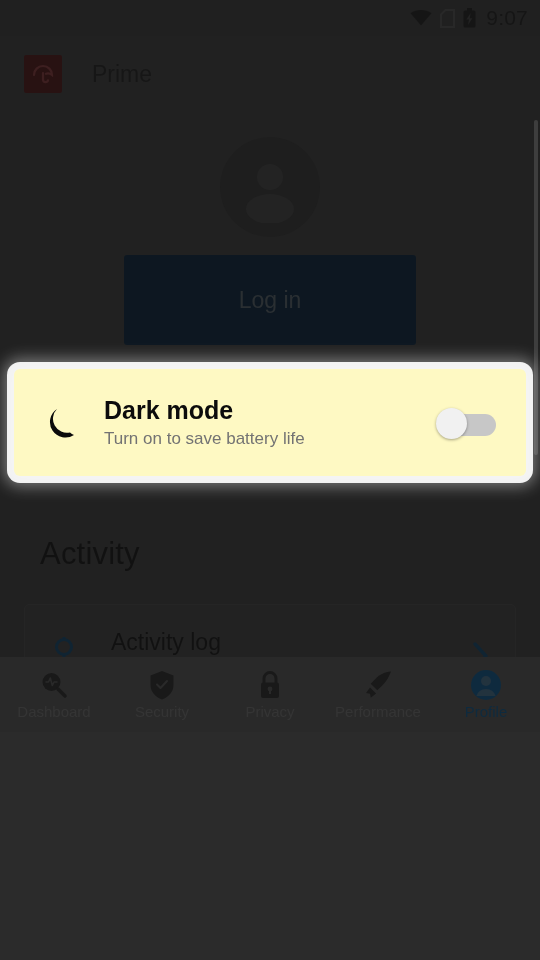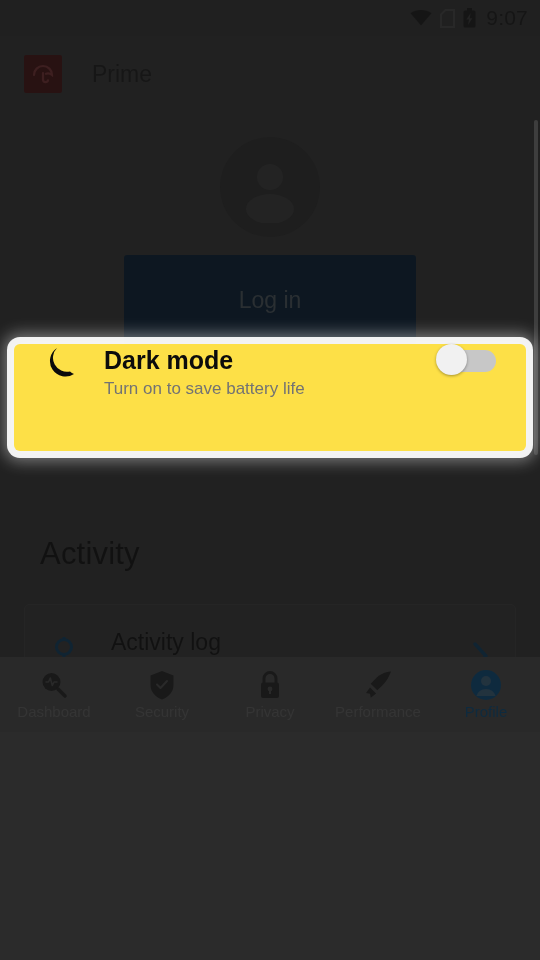--- a/index.html
+++ b/index.html
@@ -124,27 +124,27 @@
     right: 2px; top: 120px;
     width: 4px; height: 335px;
     background: #8e8e8e;
     border-radius: 2px;
     opacity: .85;
   }
 
   
   #spotlight {
     position: absolute;
-    left: 14px; top: 344px;
+    left: 14px; top: 369px;
     width: 512px; height: 107px;
-    background: #fde047;
+    background: #fef9c3;
     border-radius: 6px;
     box-shadow: 0 0 0 7px rgba(255,255,255,.92),
                 0 0 16px 10px rgba(255,255,255,.42);
-    display: flex; align-items: flex-start;
+    display: flex; align-items: center;
     padding: 0 18px 0 30px;
     box-sizing: border-box;
     z-index: 20;
   }
   .moon-icon { flex: none; width: 46px; display: flex; align-items: center; }
   .spot-text { flex: 1; margin-left: 14px; }
   .spot-title { font-size: 25px; color: #0c0c0c; font-weight: 600; line-height: 32px; }
   .spot-sub { font-size: 17px; color: #737373; line-height: 26px; margin-top: 10px; }
   .toggle {
     flex: none;

